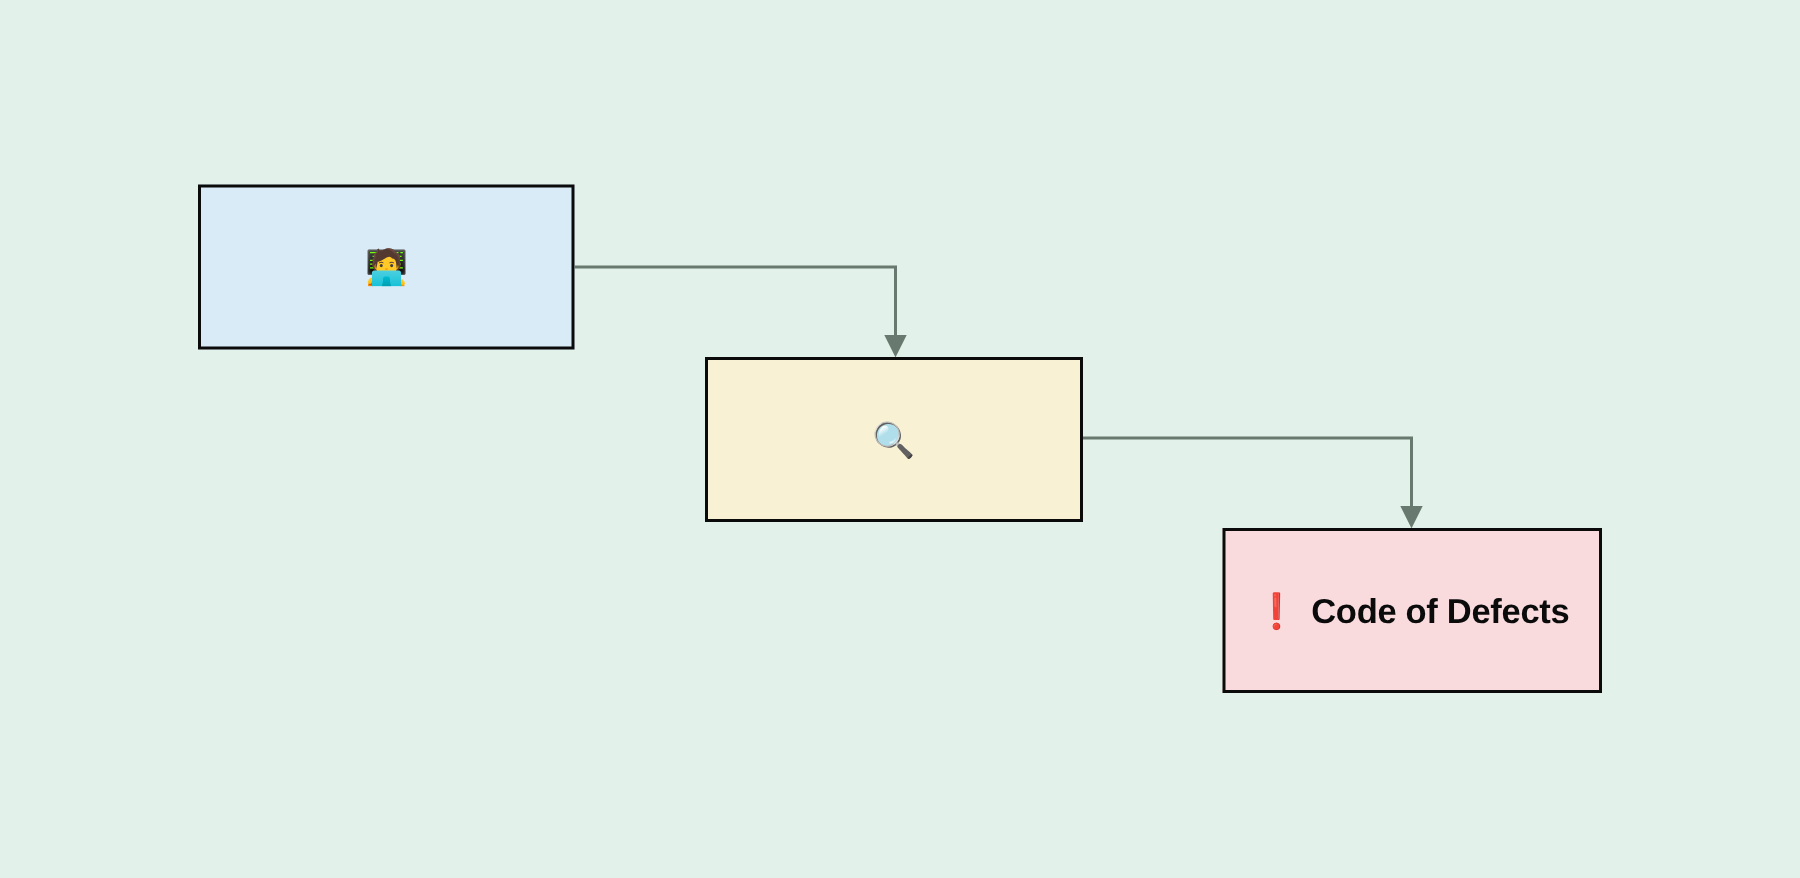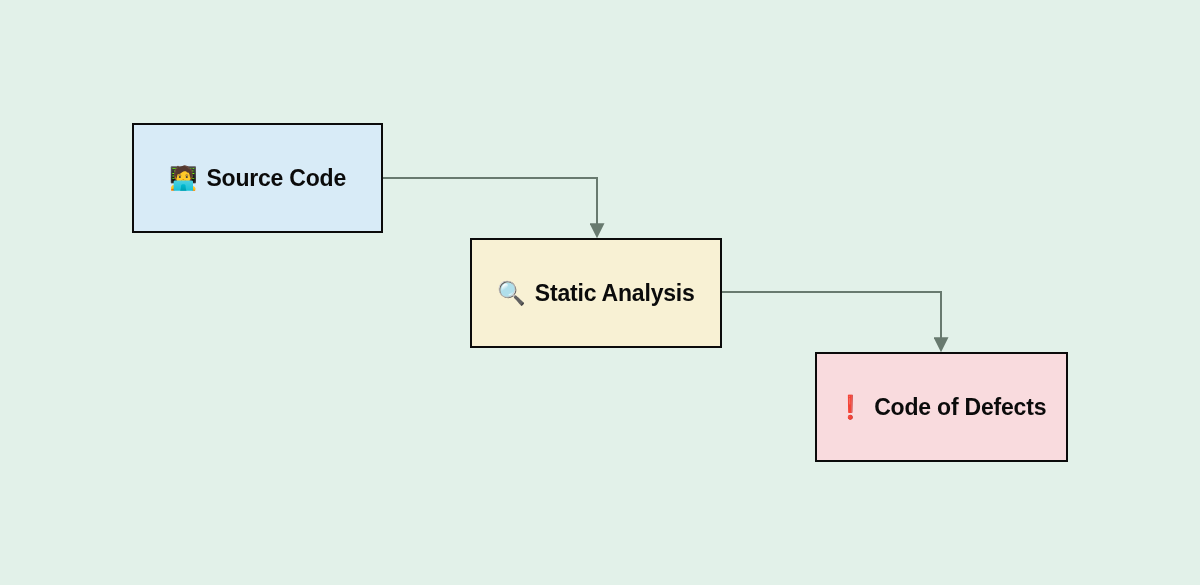--- a/index.html
+++ b/index.html
@@ -67,26 +67,24 @@
       <marker id="arrow" viewBox="0 0 10 10" refX="8.5" refY="5" markerWidth="7.5" markerHeight="7.5" orient="auto-start-reverse">
         <path class="arrowhead" d="M 0 0 L 10 5 L 0 10 z"></path>
       </marker>
     </defs>
     <polyline points="383,178 597,178 597,236" marker-end="url(#arrow)"></polyline>
     <polyline points="722,292 941,292 941,350" marker-end="url(#arrow)"></polyline>
   </svg>
 
   <div class="node node-source" style="background: rgb(216, 235, 247);">
     <span class="emoji">🧑‍💻</span>
-    <span class="label">Source Code</span>
   </div>
 
   <div class="node node-analysis" style="background: rgb(248, 241, 212);">
     <span class="emoji">🔍</span>
-    <span class="label">Static Analysis</span>
   </div>
 
   <div class="node node-defects" style="background: rgb(249, 219, 222);">
     <span class="emoji">❗</span>
     <span class="label">Code of Defects</span>
   </div>
 
 </div>
 
 </body></html>

